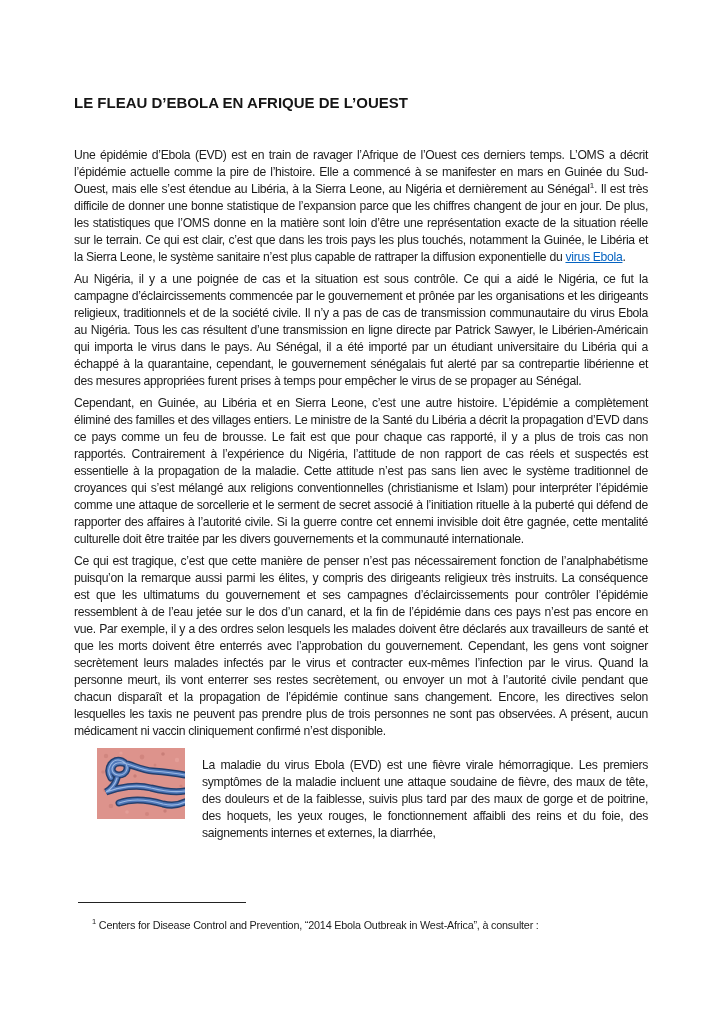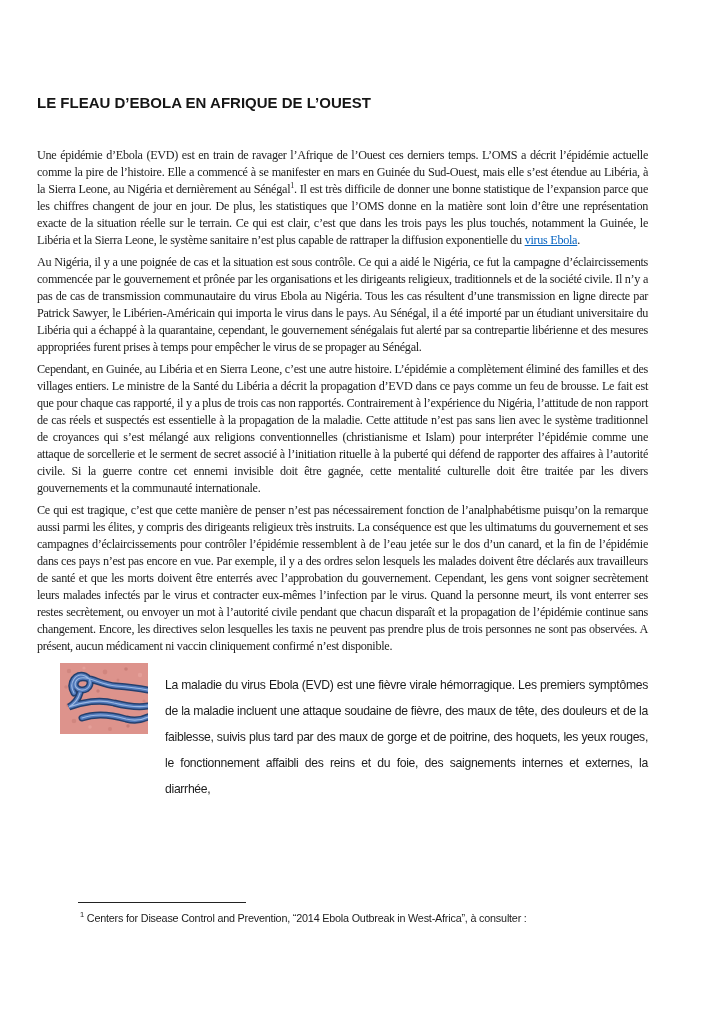--- a/index.html
+++ b/index.html
@@ -4,36 +4,35 @@
 <style>
   html,body{margin:0;padding:0;background:#ffffff;}
   .page{
     position:relative;
     width:725px;height:1024px;
     background:#ffffff;
     overflow:hidden;
     font-family:"Liberation Sans","DejaVu Sans",sans-serif;
     color:#1c1c1c;
     box-sizing:border-box;
-    padding:94px 77px 0 37px;
+    padding:94px 77px 0 74px;
   }
   .doc-title{
     font-size:15px;
     font-weight:bold;
     letter-spacing:0px;
     margin:0 0 36px 0;
     color:#161616;
   }
   .body-para{
     font-size:12.2px;
     letter-spacing:-0.3px;
     line-height:17px;
     text-align:justify;
     margin:0 0 5px 0;
-    font-family:Liberation Serif, serif;
   }
   .fn-ref{
     font-size:8px;
     vertical-align:super;
     line-height:0;
   }
   a.doc-link{
     color:#0563C1;
     text-decoration:underline;
     cursor:pointer;
@@ -46,42 +45,42 @@
   .virus-figure{
     flex:0 0 88px;
     width:88px;height:71px;
     margin:3px 17px 0 23px;
   }
   .virus-figure svg{display:block;}
   .para5-text{
     flex:1;
     font-size:12.2px;
     letter-spacing:-0.3px;
-    line-height:26px;
+    line-height:17px;
     text-align:justify;
   }
   .footnote{
     position:absolute;
     left:78px;
     top:894px;
     width:570px;
     background:#ffffff;
     padding-top:8px;
   }
   .footnote-rule{
     width:168px;
     height:0;
     border-top:1.6px solid #222222;
     margin:0 0 7px 0;
   }
   .footnote-text{
     font-size:10.8px;
     letter-spacing:-0.2px;
     line-height:16.5px;
-    margin:2px;
+    margin:14px;
     color:#1c1c1c;
   }
   .footnote-text .fn-ref{font-size:7.5px;}
 </style>
 </head>
 <body>
 
 <div class="page">
 
   <h1 class="doc-title">LE FLEAU D’EBOLA EN AFRIQUE DE L’OUEST</h1>

